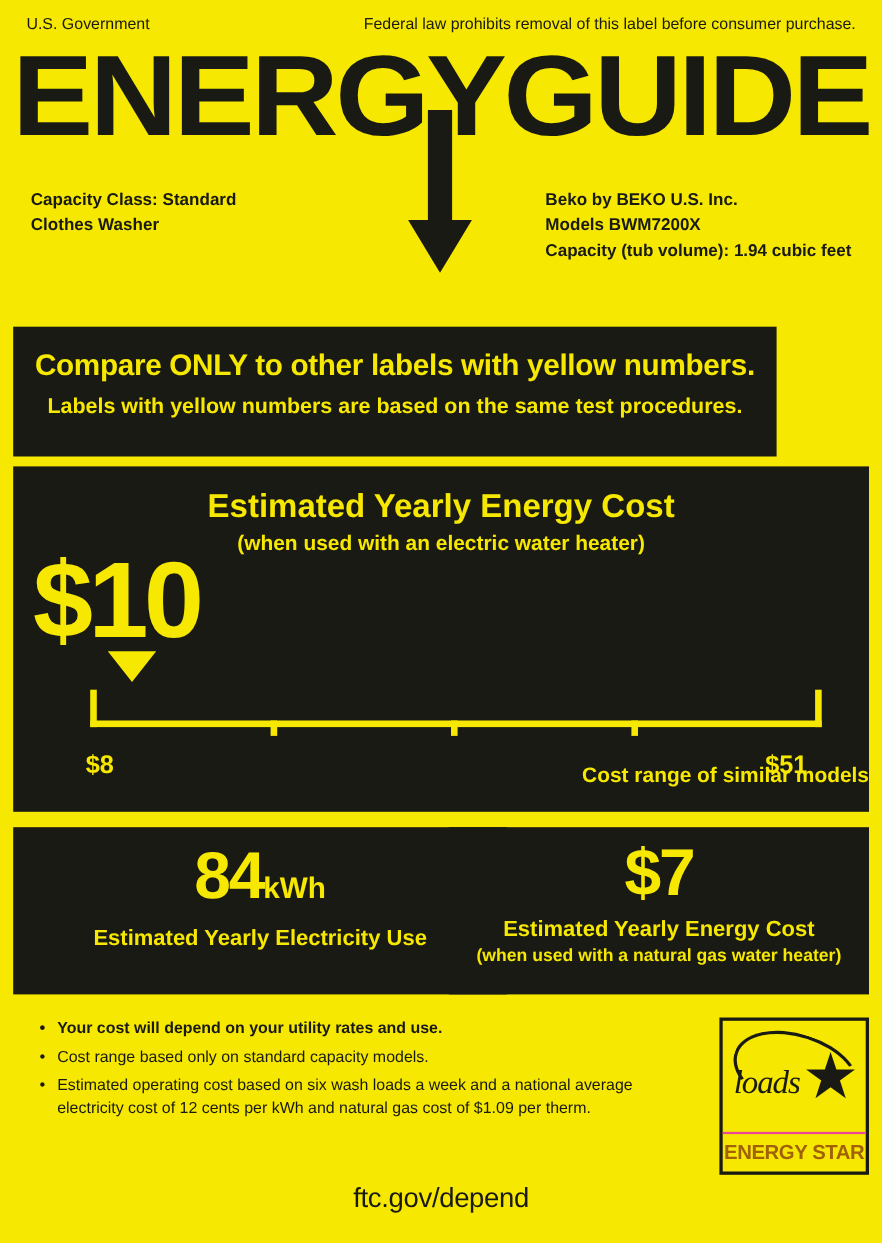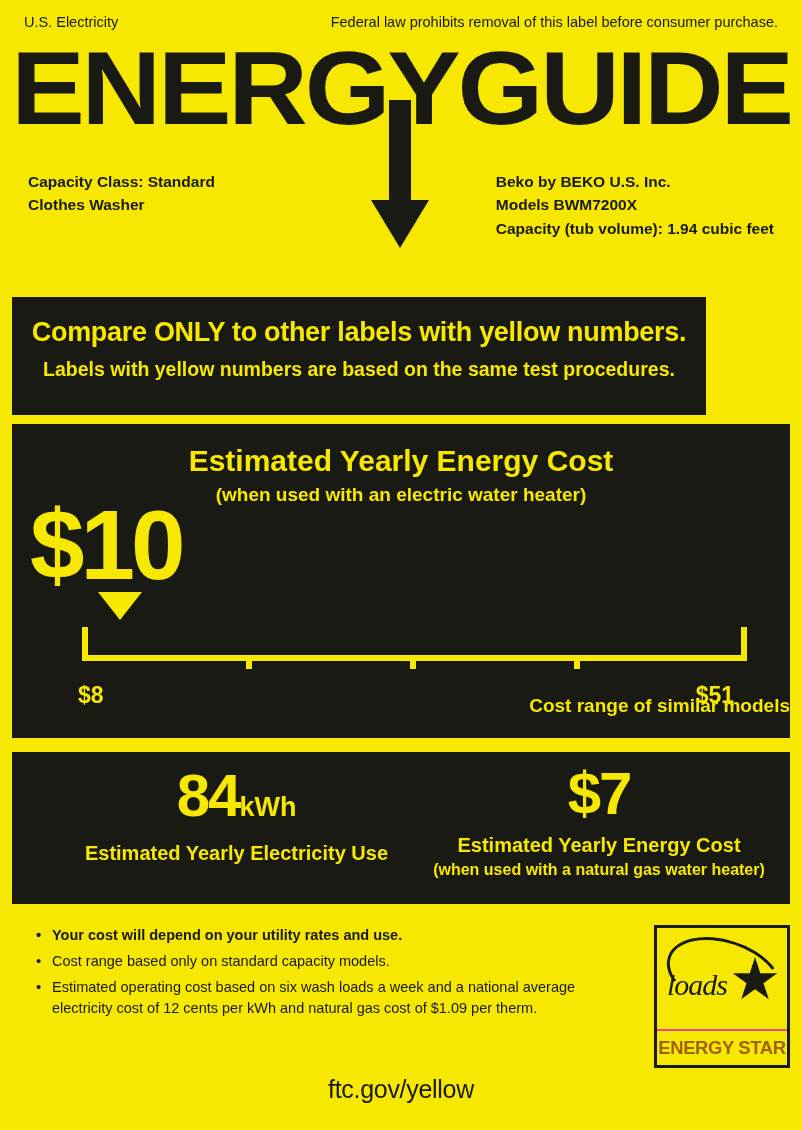--- a/index.html
+++ b/index.html
@@ -357,21 +357,21 @@
     color: #1a1a14;
     letter-spacing: -0.3px;
   }
 </style>
 </head>
 <body>
 
 <div class="label">
 
   <div class="topbar">
-    <div class="left">U.S. Electricity</div>
+    <div class="left">U.S. Government</div>
     <div class="right">Federal law prohibits removal of this label before consumer purchase.</div>
   </div>
 
   <div class="wordmark">ENERGYGUIDE</div>
 
   <div class="arrow">
     <div class="stem"></div>
     <div class="head"></div>
   </div>
 
@@ -434,15 +434,15 @@
 
   <div id="energy-star">
     <div class="es-top">
       <div class="es-swoosh"></div>
       <div class="es-word">loads</div>
       <div class="es-star">★</div>
     </div>
     <div class="es-label">ENERGY STAR</div>
   </div>
 
-  <div class="footer-url">ftc.gov/yellow</div>
+  <div class="footer-url">ftc.gov/depend</div>
 
 </div>
 
 </body></html>

